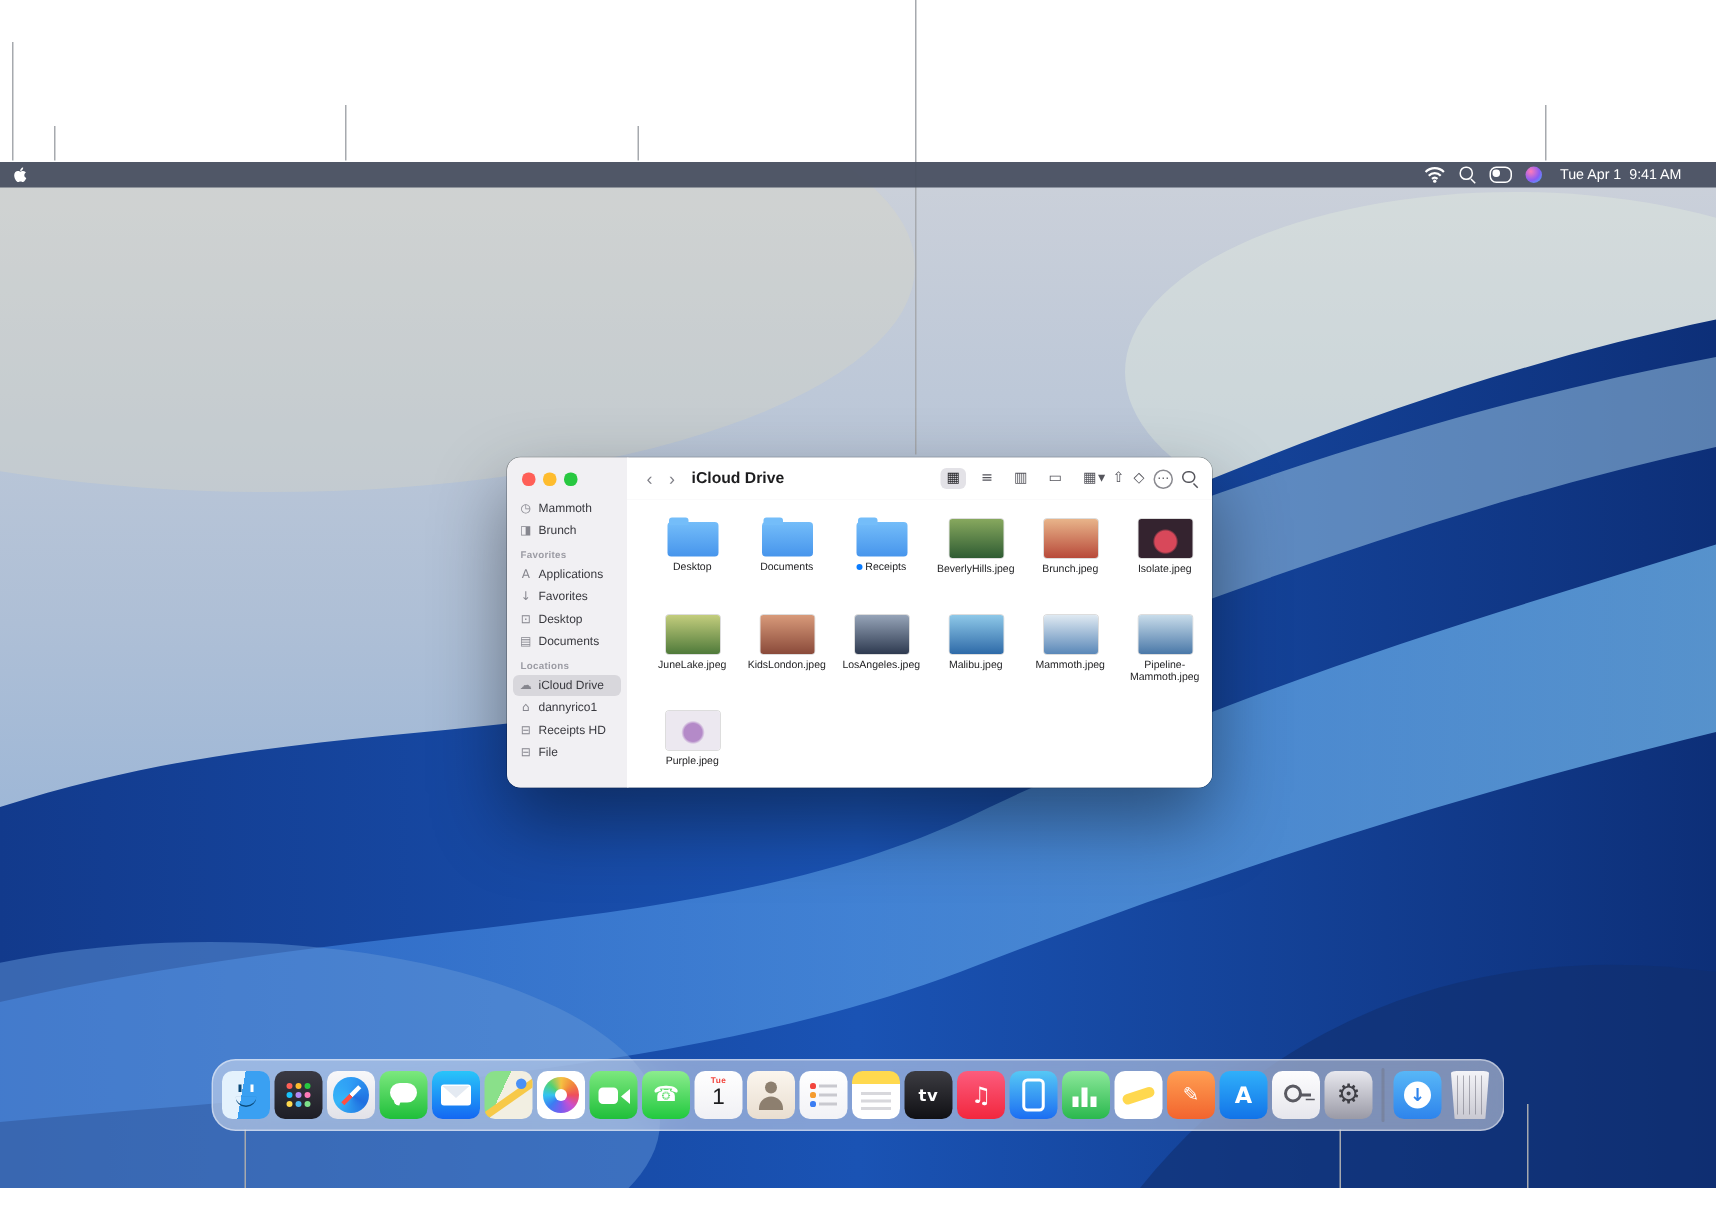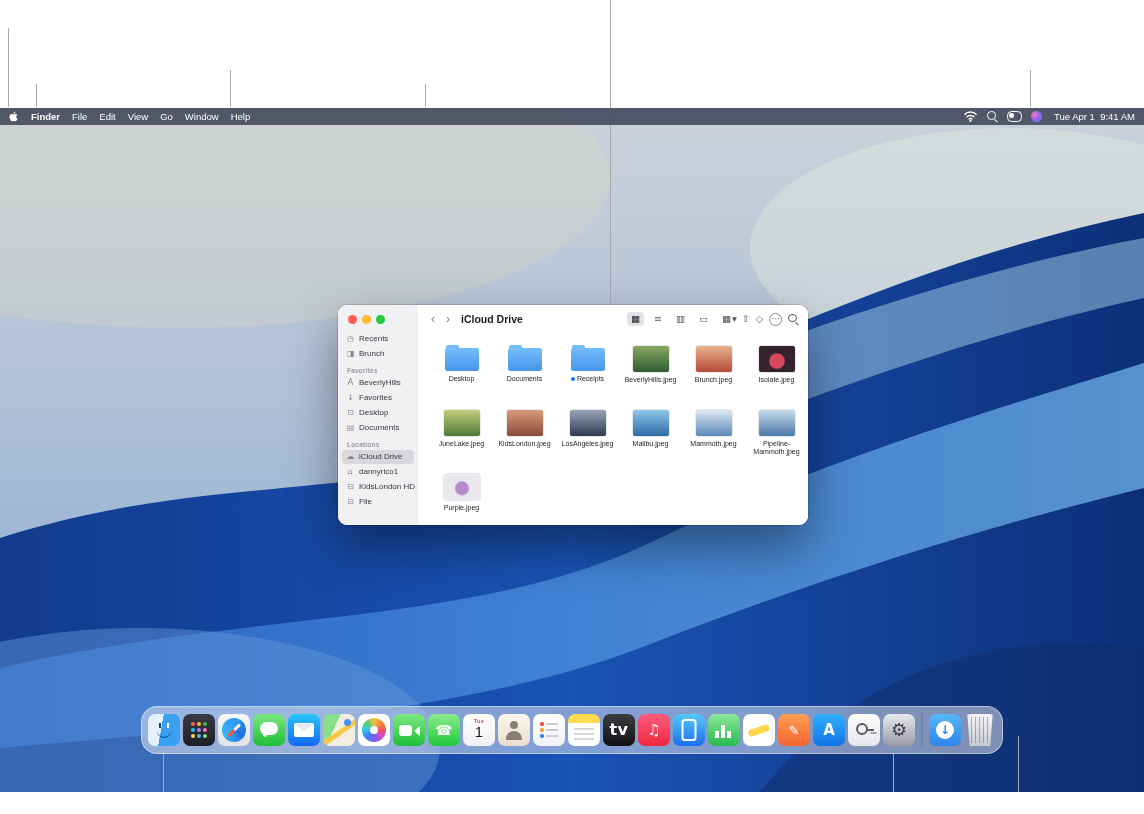--- a/index.html
+++ b/index.html
@@ -16,21 +16,21 @@
   .wallpaper svg{display:block}
 
   
   .menubar{position:absolute;left:0;top:108px;width:1144px;height:17px;z-index:10;
     background:rgba(70,78,95,.93);display:flex;align-items:center;color:#fff;font-size:9.5px}
   .mb-apple{display:flex;align-items:center;padding:0 7px 0 9px;height:100%}
   .apple-svg{height:11px;width:9px;fill:#fff}
   .mb-menus{display:flex;align-items:center;height:100%}
   .mb-item{padding:0 6px;line-height:17px}
   .mb-item.bold{font-weight:bold}
-  .mb-right{margin-left:auto;display:flex;align-items:flex-start;gap:9px;padding-right:9px}
+  .mb-right{margin-left:auto;display:flex;align-items:flex-start;gap:9px;padding-right:23px}
   .mb-ic{display:flex;align-items:center;justify-content:center}
   .magw{position:relative;width:11px;height:11px;display:inline-block}
   .magw::before{content:'';position:absolute;left:0;top:0;width:6.5px;height:6.5px;border:1.4px solid #fff;border-radius:50%}
   .magw::after{content:'';position:absolute;left:8px;top:8px;width:4px;height:1.4px;background:#fff;transform:rotate(45deg);transform-origin:0 0}
   .cc{width:13px;height:9px;border:1.2px solid #fff;border-radius:4.5px;position:relative;display:inline-block}
   .cc::before{content:'';position:absolute;left:1px;top:1px;width:4.6px;height:4.6px;background:#fff;border-radius:50%}
   .siri{width:11px;height:11px;border-radius:50%;display:inline-block;
     background:radial-gradient(circle at 32% 30%,#ff7ab8,#8a5cf5 55%,#38bdf8)}
   .mb-clock{margin-left:3px;white-space:pre}
 
@@ -114,21 +114,21 @@
   .dock-contacts::after{content:'';position:absolute;bottom:6px;left:50%;transform:translateX(-50%);width:16px;height:9px;border-radius:8px 8px 0 0;background:#8d7f6f}
   .dock-reminders{background:linear-gradient(#ffffff,#f2f2f6)}
   .dock-reminders::before{content:'';position:absolute;left:7px;top:8px;width:3.5px;height:3.5px;border-radius:50%;background:#f2453d;
     box-shadow:0 6px 0 #f59b2d,0 12px 0 #3b7df2}
   .dock-reminders::after{content:'';position:absolute;left:13px;top:9px;width:12px;height:1.6px;background:#c9c9cf;
     box-shadow:0 6px 0 #c9c9cf,0 12px 0 #c9c9cf}
   .dock-notes{background:linear-gradient(#ffd94e 0 27%,#ffffff 27%)}
   .dock-notes::after{content:'';position:absolute;left:6px;top:14px;width:20px;height:1.5px;background:#d8d8dc;
     box-shadow:0 5px 0 #d8d8dc,0 10px 0 #d8d8dc}
   .dock-tv{background:linear-gradient(#3c3c42,#101014)}
-  .dock-tv .di-glyph{font-size:16px;font-weight:bold;letter-spacing:.5px}
+  .dock-tv .di-glyph{font-size:11px;font-weight:bold;letter-spacing:.5px}
   .dock-music{background:linear-gradient(#fc5c7d,#f2273e)}
   .dock-music .di-glyph{font-size:15px}
   .dock-mirror{background:linear-gradient(#56c8f5,#1c6ef2)}
   .dock-mirror::before{content:'';position:absolute;left:50%;top:50%;transform:translate(-50%,-50%);width:11px;height:18px;border:2px solid #fff;border-radius:3.5px}
   .dock-numbers{background:linear-gradient(#8ce89a,#2ab84e)}
   .dock-numbers::before{content:'';position:absolute;left:7px;bottom:8px;width:4px;height:7px;background:#fff;box-shadow:12px 0 0 #fff}
   .dock-numbers::after{content:'';position:absolute;left:13px;bottom:8px;width:4px;height:13px;background:#fff}
   .dock-freeform{background:#fff}
   .dock-freeform::before{content:'';position:absolute;left:5px;top:13px;width:22px;height:7px;border-radius:4px;background:#ffd84e;transform:rotate(-18deg)}
   .dock-pages{background:linear-gradient(#ff9f52,#f2642e)}
@@ -188,36 +188,20 @@
     <ellipse cx="140" cy="640" rx="300" ry="120" fill="#5f93d6" opacity="0.5"></ellipse>
   </svg>
 </div>
 
 <div class="menubar">
   <span class="mb-apple">
     <svg class="apple-svg" viewBox="0 0 384 512">
         <path d="M318.7 268.7c-.2-36.7 16.4-64.4 50-84.8-18.8-26.9-47.2-41.7-84.7-44.6-35.5-2.8-74.3 20.7-88.5 20.7-15 0-49.4-19.7-76.4-19.7C63.3 140.3 4 184.8 4 273.5q0 39.3 14.4 81.2c12.8 36.7 59 126.7 107.2 125.2 25.2-.6 43-17.9 75.8-17.9 31.8 0 48.3 17.9 76.4 17.9 48.6-.7 90.4-82.5 102.6-119.3-65.2-30.7-61.7-90-61.7-91.9zM258.1 106.7c27.3-32.4 24.8-61.9 24-72.5-24.1 1.4-52 16.4-67.9 34.9-17.5 19.8-27.8 44.3-25.6 71.9 26.1 2 49.9-11.4 69.5-34.3z"></path>
       </svg>
   </span>
-  <div class="mb-menus">
-
-      <span class="mb-item bold">Finder</span>
-
-      <span class="mb-item">File</span>
-
-      <span class="mb-item">Edit</span>
-
-      <span class="mb-item">View</span>
-
-      <span class="mb-item">Go</span>
-
-      <span class="mb-item">Window</span>
-
-      <span class="mb-item">Help</span>
-    </div>
   <div class="mb-right">
     <span class="mb-ic">
       <svg viewBox="0 0 24 18" width="15" height="11">
         <path d="M2 6 A14 14 0 0 1 22 6" stroke="#fff" stroke-width="2.4" fill="none"></path>
         <path d="M5.5 10 A9 9 0 0 1 18.5 10" stroke="#fff" stroke-width="2.4" fill="none"></path>
         <path d="M9 13.5 A4.5 4.5 0 0 1 15 13.5" stroke="#fff" stroke-width="2.4" fill="none"></path>
         <circle cx="12" cy="16" r="1.8" fill="#fff"></circle>
       </svg>
     </span>
     <span class="mb-ic">
@@ -237,36 +221,36 @@
   <div class="sidebar">
     <div class="lights">
       <span class="light red"></span>
       <span class="light yellow"></span>
       <span class="light green"></span>
     </div>
     <div class="sb-list">
 
         <div class="sb-row sb-item">
           <span class="sb-icon">◷</span>
-          <span class="sb-label">Recents</span>
+          <span class="sb-label">Mammoth</span>
         </div>
 
         <div class="sb-row sb-item">
           <span class="sb-icon">◨</span>
           <span class="sb-label">Brunch</span>
         </div>
 
         <div class="sb-row sb-section">
           
           <span class="sb-label">Favorites</span>
         </div>
 
         <div class="sb-row sb-item">
           <span class="sb-icon">A</span>
-          <span class="sb-label">BeverlyHills</span>
+          <span class="sb-label">Applications</span>
         </div>
 
         <div class="sb-row sb-item">
           <span class="sb-icon">↓</span>
           <span class="sb-label">Favorites</span>
         </div>
 
         <div class="sb-row sb-item">
           <span class="sb-icon">⊡</span>
           <span class="sb-label">Desktop</span>
@@ -287,21 +271,21 @@
           <span class="sb-label">iCloud Drive</span>
         </div>
 
         <div class="sb-row sb-item">
           <span class="sb-icon">⌂</span>
           <span class="sb-label">dannyrico1</span>
         </div>
 
         <div class="sb-row sb-item">
           <span class="sb-icon">⊟</span>
-          <span class="sb-label">KidsLondon HD</span>
+          <span class="sb-label">Receipts HD</span>
         </div>
 
         <div class="sb-row sb-item">
           <span class="sb-icon">⊟</span>
           <span class="sb-label">File</span>
         </div>
       </div>
   </div>
   <div class="toolbar">
     <div class="nav-area">

